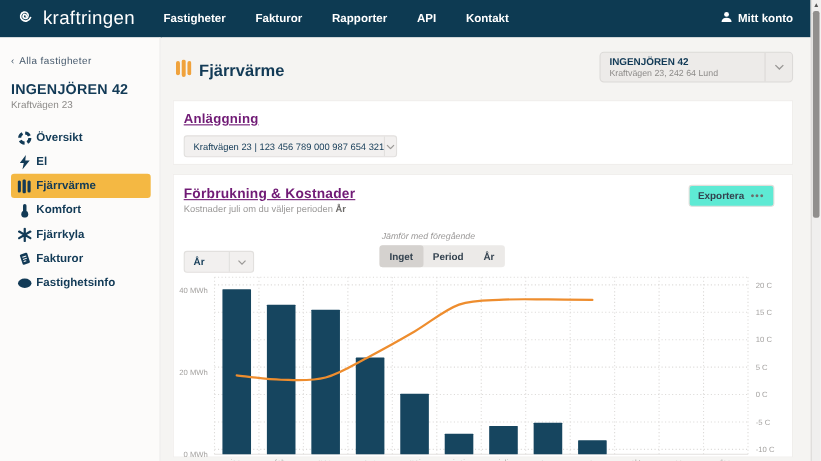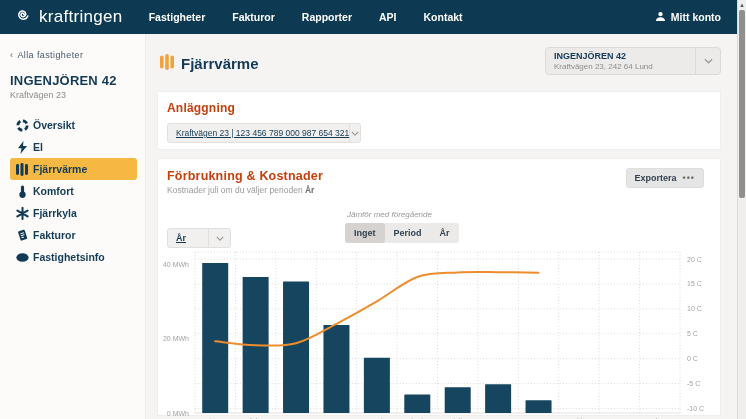--- a/index.html
+++ b/index.html
@@ -30,30 +30,30 @@
   .title-row { position:relative; height:54px; }
   .page-title { position:absolute; left:3px; top:20px; display:flex; align-items:center; gap:7px; font-size:15px; font-weight:bold; color:#123a56; }
   .prop-select { position:absolute; right:0; top:13px; width:176px; height:28px; background:#edebe9; border:1px solid #dcdad8; border-radius:4px; display:flex; cursor:pointer; }
   .prop-select .txt { flex:1; padding:3px 0 0 8px; overflow:hidden; }
   .prop-select .l1 { font-size:9px; font-weight:bold; color:#123a56; }
   .prop-select .l2 { font-size:8px; color:#8e8c8a; margin-top:1px; }
   .chev-cell { width:25px; border-left:1px solid #dcdad8; display:flex; align-items:center; justify-content:center; }
 
   .card { background:#fff; border:1px solid #f0eeec; }
   .card-facility { margin-top:3px; height:59px; padding:9px 12px 0 9px; }
-  .card-heading { font-size:12px; font-weight:bold; color:#c2410c; letter-spacing:.2px; }
+  .card-heading { font-size:12px; font-weight:bold; color:#701a75; letter-spacing:.2px;text-decoration:underline; }
   .dd { background:#f2f0ef; border:1px solid #e2e0de; border-radius:3px; height:20px; display:flex; align-items:center; cursor:pointer; }
-  .dd .dtxt { flex:1; padding-left:8px; font-size:8.5px; color:#123a56; white-space:nowrap;text-decoration:underline; }
+  .dd .dtxt { flex:1; padding-left:8px; font-size:8.5px; color:#123a56; white-space:nowrap; }
   .dd .chev-cell { border-left:1px solid #e2e0de; height:100%; width:22px; }
   .facility-dd { margin-top:8px; width:194px; }
 
   .card-consumption { margin-top:8px; height:258px; padding:10px 12px 0 9px; position:relative; }
   .sub-note { margin-top:2px; font-size:8.5px; color:#9b9998; }
   .sub-note b { color:#6d6b69; }
-  .export-btn { position:absolute; right:16px; top:9px; background:#e5e5e5; border:1px solid #e0deda; border-radius:3px; padding:4px 8px; font-size:9px; font-weight:bold; color:#33424f; display:flex; align-items:center; gap:6px; cursor:pointer; }
+  .export-btn { position:absolute; right:16px; top:9px; background:#5eead4; border:1px solid #e0deda; border-radius:3px; padding:4px 8px; font-size:9px; font-weight:bold; color:#33424f; display:flex; align-items:center; gap:6px; cursor:pointer; }
   .export-dots { color:#6d6b69; font-size:9px; letter-spacing:1px; }
 
   .controls { position:absolute; left:9px; top:51px; right:12px; height:38px; }
   .dd-period { position:absolute; left:0px; top:18px; width:64px; }
   .dd-year { position:absolute; left:75px; top:18px; width:94px; }
   .compare { position:absolute; left:178px; top:0; }
   .compare-label { font-size:8px; color:#9b9998; margin-bottom:4px; margin-left:2px;font-style:italic; }
   .seg-group { display:flex; background:#eceae8; border-radius:3px; width:max-content; }
   .seg { padding:5px 9px; font-size:9px; font-weight:bold; color:#33424f; border-radius:3px; cursor:pointer; }
   .seg.selected { background:#d5d2cf; }

